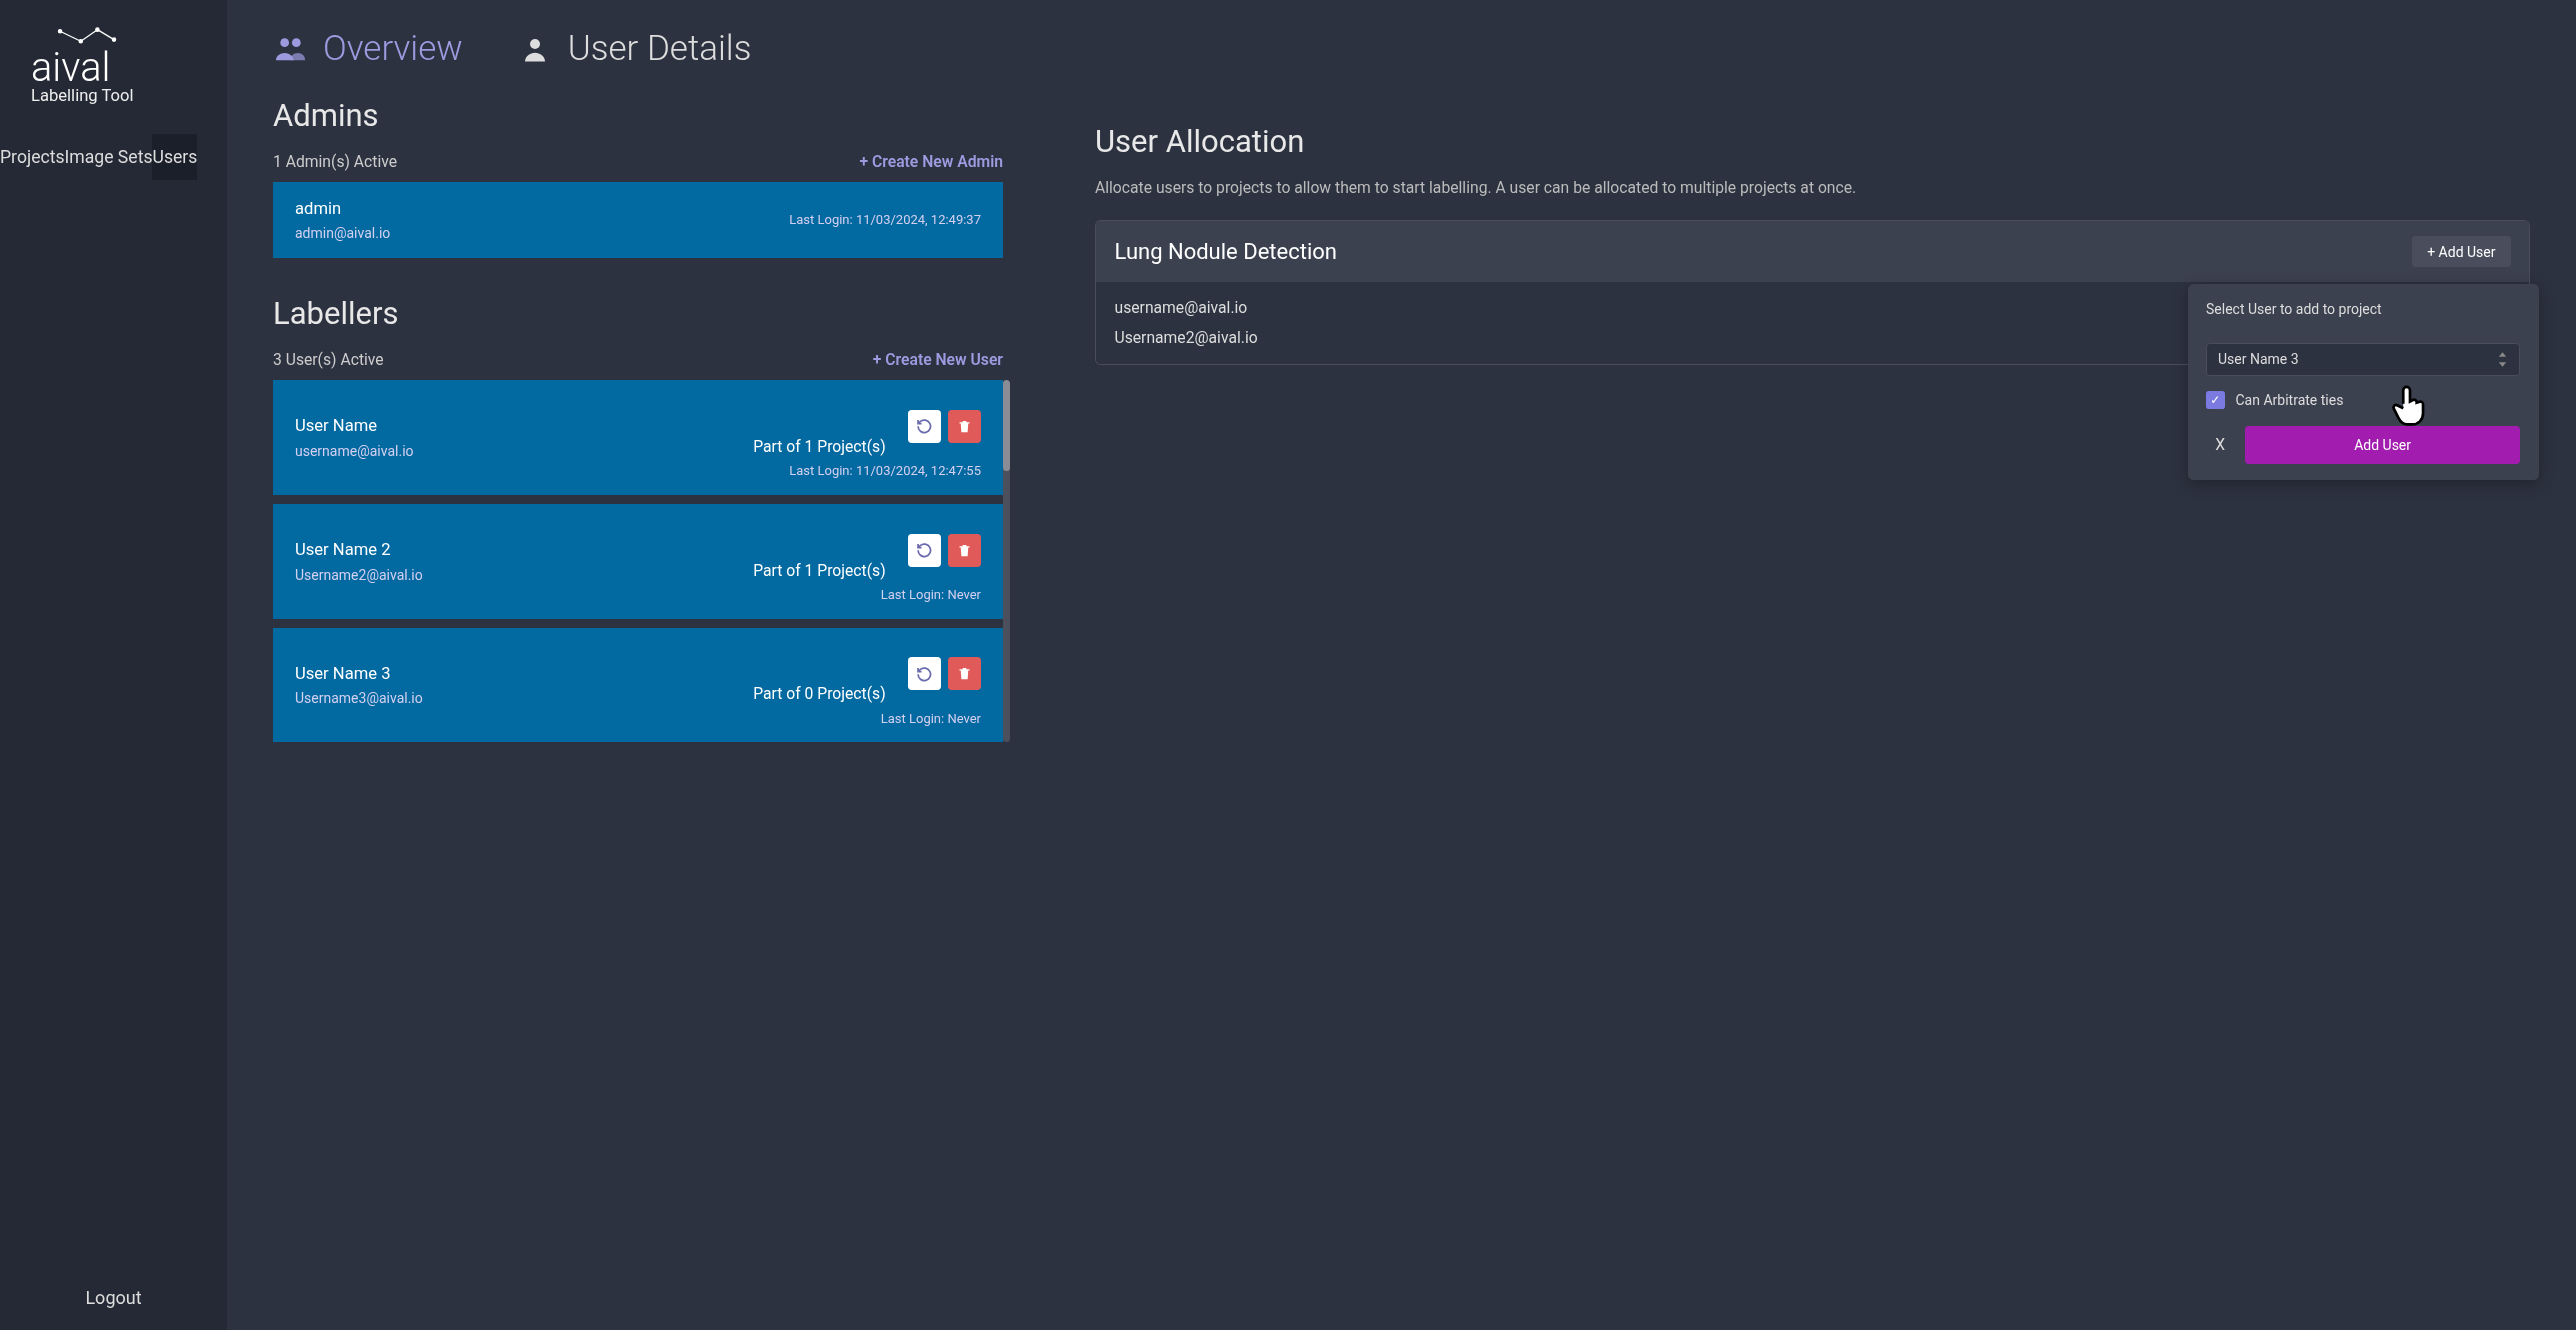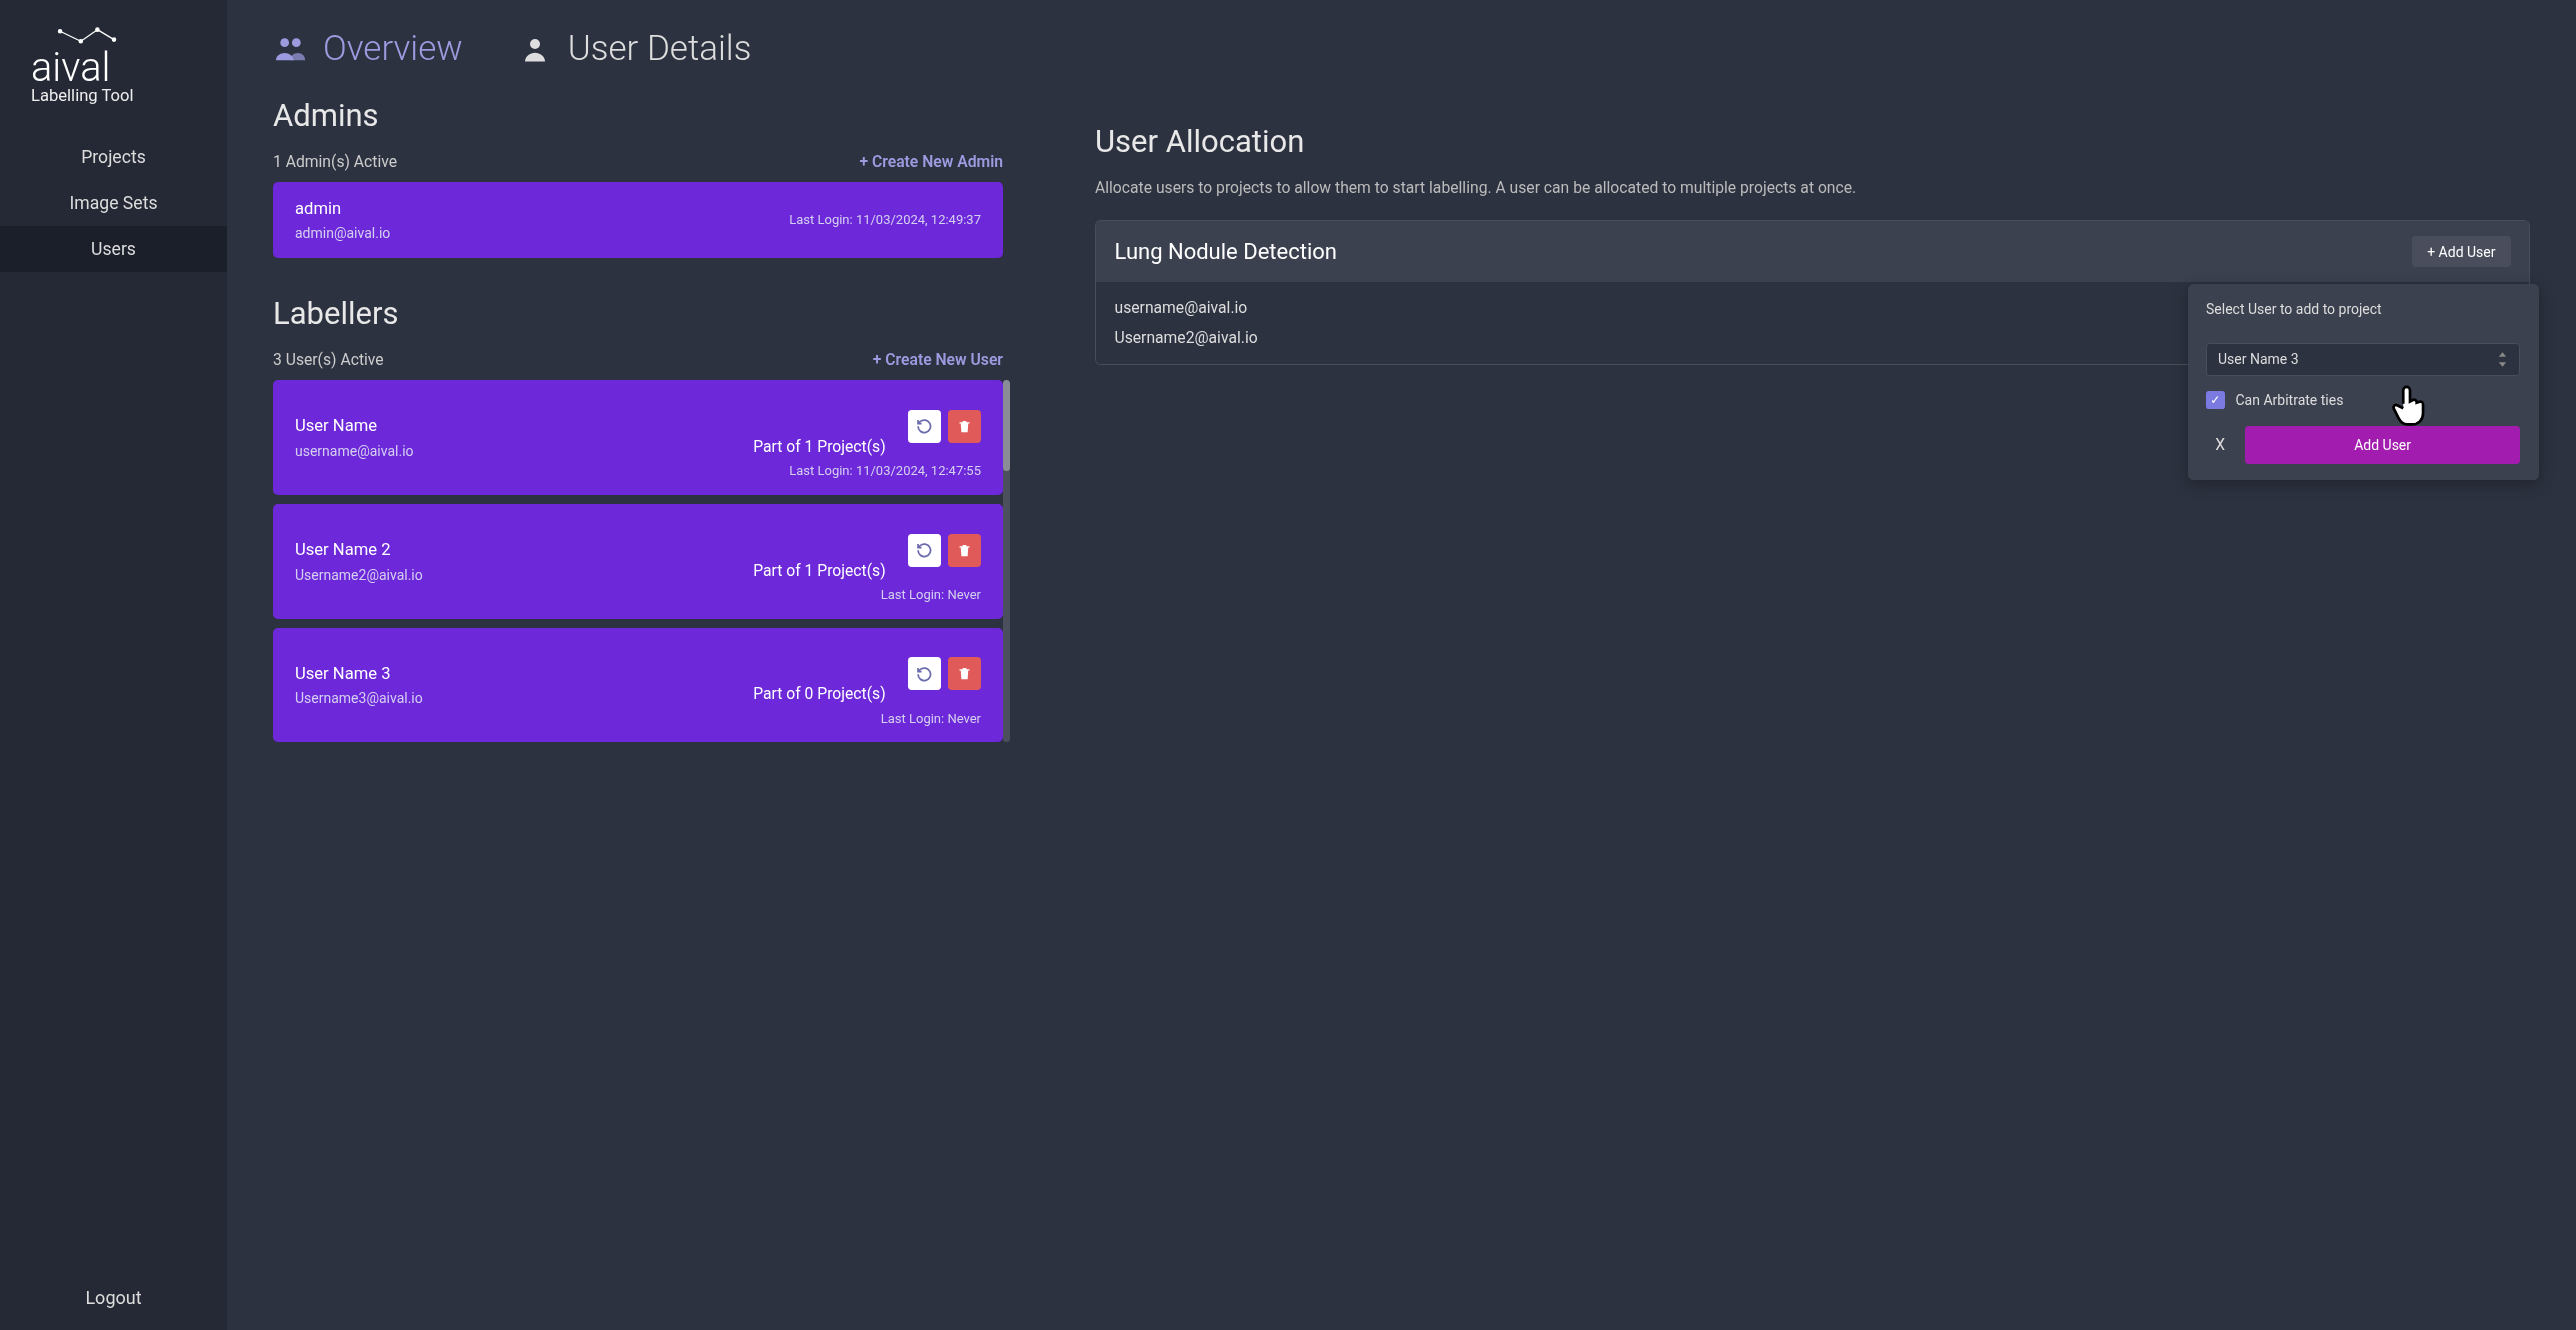--- a/index.html
+++ b/index.html
@@ -3,21 +3,21 @@
   <meta charset="utf-8">
   <style>
     * { margin: 0; padding: 0; box-sizing: border-box; font-family: -apple-system, BlinkMacSystemFont, 'Segoe UI', Roboto, sans-serif; }
     body { background: #2d3240; color: #e8e8e8; height: 100vh; overflow: hidden; display: flex; }
 
     
     .sidebar { width: 227px; background: #252935; display: flex; flex-direction: column; padding-top: 23px; }
     .logo-area { padding: 0 26px 28px; }
     .logo-svg { width: 176px; height: 83px; }
 
-    .nav-list { display: flex; flex-direction: column; }
+    .nav-list { display: flex; }
     .nav-item { padding: 13px 0; text-align: center; font-size: 17.6px; color: #ddd; cursor: pointer; }
     .nav-item.active { background: #1b1f2a; }
 
     .logout { margin-top: auto; text-align: center; padding: 22px 0; color: #ddd; font-size: 18px; cursor: pointer; }
 
     
     .main { flex: 1; background: #2d3240; display: flex; flex-direction: column; }
 
     .tabs { display: flex; gap: 55px; padding: 28px 46px 9.2px; }
     .tab { display: flex; align-items: center; gap: 15px; font-size: 35px; font-weight: 300; color: #ddd; cursor: pointer; }
@@ -28,21 +28,21 @@
 
     .left-col { width: 730px; }
     .right-col { flex: 1; }
 
     .section-title { font-size: 31px; font-weight: 400; color: #e8e8e8; margin-bottom: 18.5px; }
 
     .list-head { display: flex; justify-content: space-between; align-items: center; margin-bottom: 11px; }
     .count-text { font-size: 15.7px; color: #ccc; }
     .create-btn { color: #9c9be0; font-size: 15.7px; font-weight: 600; cursor: pointer; background:none; border:none; }
 
-    .card { background: #6d28d9; border-radius: 5px; padding: 16.6px 22px; margin-bottom: 9.2px; display: flex; justify-content: space-between; align-items: center; position:relative; }
+    .card { background: #0369a1; border-radius: 0; padding: 16.6px 22px; margin-bottom: 9.2px; display: flex; justify-content: space-between; align-items: center; position:relative; }
     .card .info { display: flex; flex-direction: column; gap: 7.4px; }
     .card .name { font-size: 16.6px; color: #fff; }
     .card .email { font-size: 14px; color: #d4d0f0; }
     .card .meta { display: flex; flex-direction: column; align-items: flex-end; gap: 7.4px; }
     .card .meta-row { display:flex; align-items:center; gap:11px; }
     .card .proj { font-size: 15.7px; color: #fff; margin-top: 40px; }
     .card .login { font-size: 13px; color: #d4d0f0; }
     .action-icons { display:flex; gap:7.4px; margin-left:11px; }
     .icon-btn { width: 33px; height: 33px; border-radius: 3.7px; display:flex; align-items:center; justify-content:center; cursor:pointer; }
     .icon-refresh { background:#fff; color:#6b6aae; }

